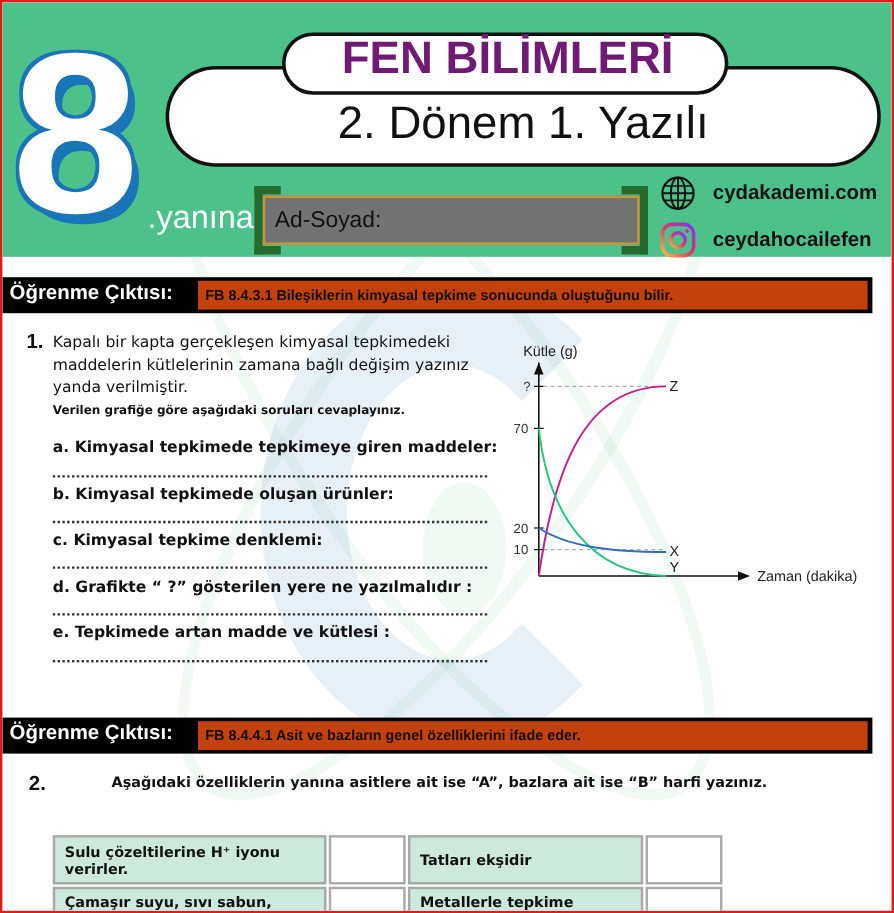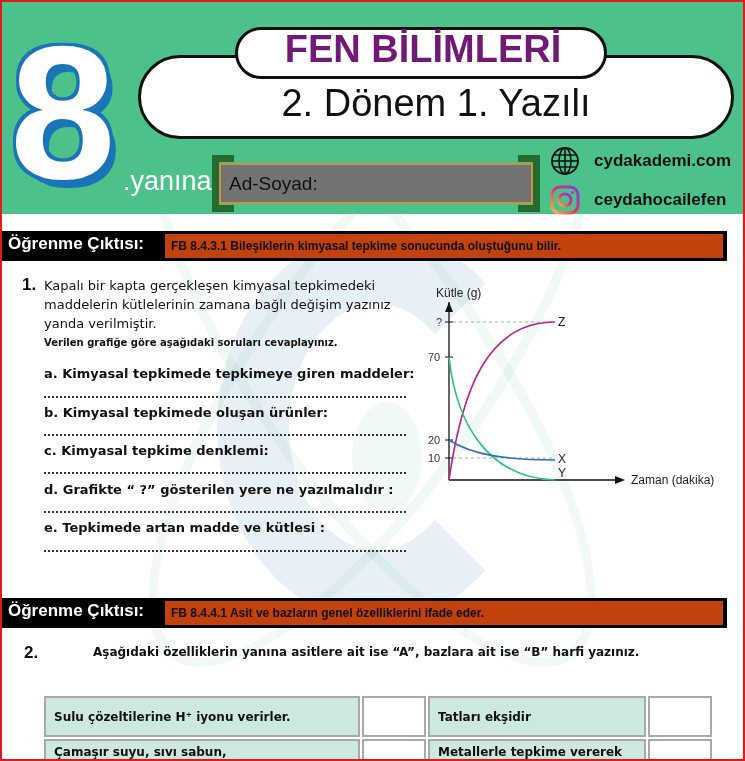--- a/index.html
+++ b/index.html
@@ -171,23 +171,23 @@
     <span class="lbl">Öğrenme Çıktısı:</span>
     <div class="box">FB 8.4.4.1 Asit ve bazların genel özelliklerini ifade eder.</div>
   </div>
 
   <div class="qnum" style="left:22px; top:641px;">2.</div>
   <div class="q2text">Aşağıdaki özelliklerin yanına asitlere ait ise “A”, bazlara ait ise “B” harfi yazınız.</div>
 
   <table class="props">
     <tbody>
         <tr>
-      <td class="prop" style="width:316px; height:41px;">Sulu çözeltilerine H⁺ iyonu verirler.</td>
+      <td class="prop" style="width:228px; height:41px;">Sulu çözeltilerine H⁺ iyonu verirler.</td>
       <td class="ans" style="width:64px;"></td>
-      <td class="prop" style="width:218px;">Tatları ekşidir</td>
+      <td class="prop" style="width:196px;">Tatları ekşidir</td>
       <td class="ans" style="width:64px;"></td>
     </tr>
     <tr>
       <td class="prop" style="height:41px; vertical-align:top; padding-top:4px;">Çamaşır suyu, sıvı sabun,</td>
       <td class="ans"></td>
       <td class="prop" style="vertical-align:top; padding-top:4px;">Metallerle tepkime vererek H₂,</td>
       <td class="ans"></td>
     </tr>
   </tbody>
     </table>

